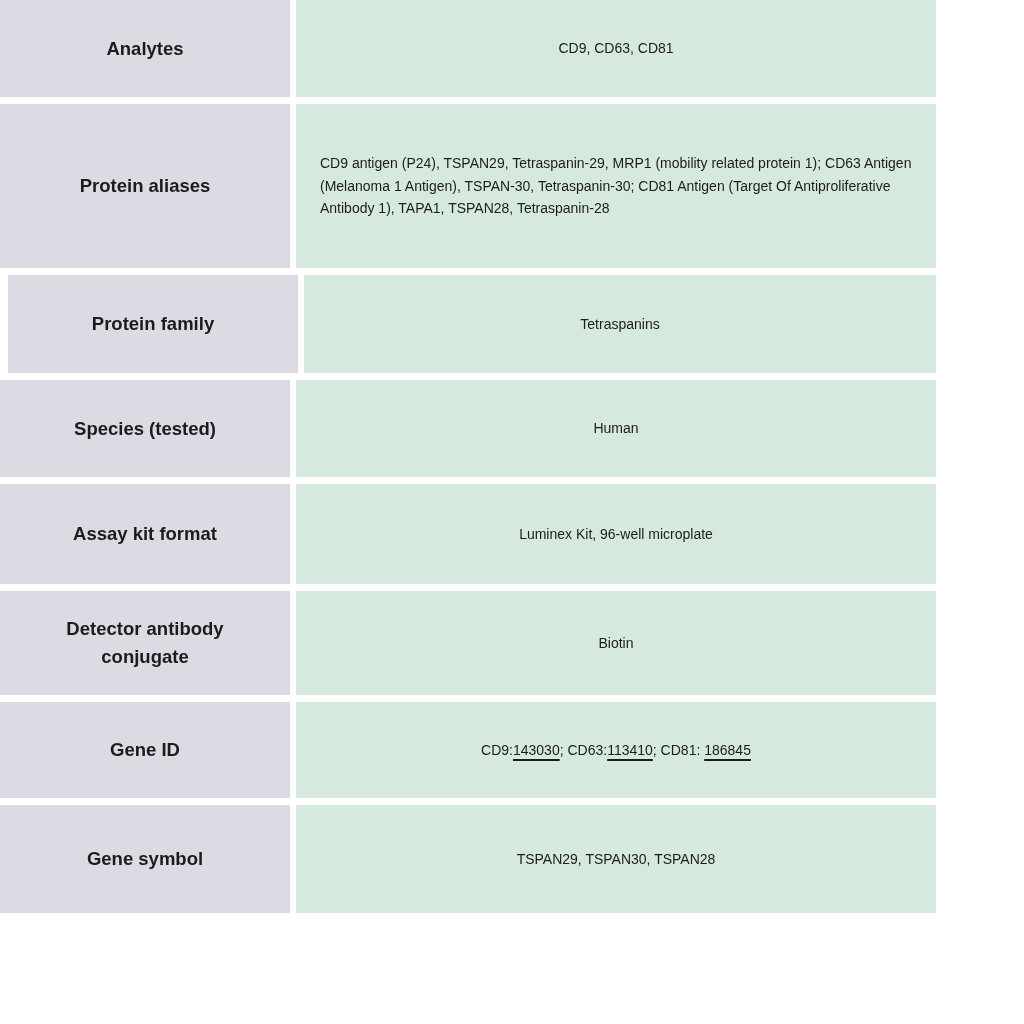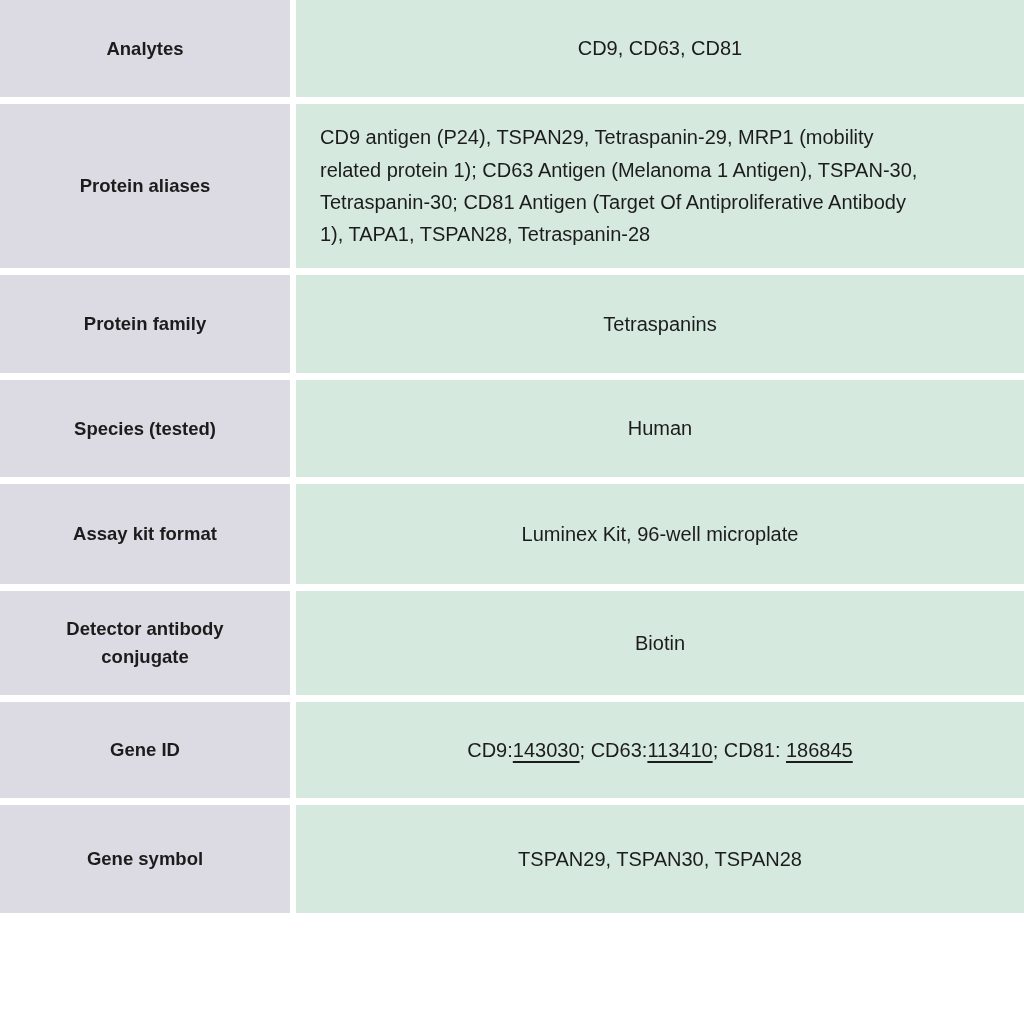--- a/index.html
+++ b/index.html
@@ -8,40 +8,40 @@
     --text:#1c1c1c;
     --gap:#ffffff;
   }
   *{box-sizing:border-box;}
   html,body{margin:0;padding:0;}
   body{
     font-family:"Liberation Sans","DejaVu Sans",sans-serif;
     background:var(--gap);
   }
   .page{
-    width:1024px;
+    width:936px;
     height:1024px;
     background:var(--gap);
     overflow:hidden;
   }
   .spec-table{
     display:flex;
     flex-direction:column;
     gap:7px;
     width:100%;
     height:100%;
   }
   .row{
     display:flex;
     gap:6px;
     flex:0 0 auto;
   }
   .row:nth-child(1){height:97px;}
   .row:nth-child(2){height:164px;}
-  .row:nth-child(3){height:98px;}
+  .row:nth-child(3){height:98px;padding-left:8px;}
   .row:nth-child(4){height:97px;}
   .row:nth-child(5){height:100px;}
   .row:nth-child(6){height:104px;border-radius:21px;}
   .row:nth-child(7){height:96px;}
   .row:nth-child(8){height:108px;}
   .row:nth-child(9){height:104px;}
   .cell{
     display:flex;
     align-items:center;
     justify-content:center;
@@ -52,21 +52,21 @@
     background:var(--label-bg);
     font-weight:700;
     font-size:18.5px;
     line-height:1.5;
     text-align:center;
     padding:0 34px;
   }
   .value{
     flex:1 1 auto;
     background:var(--value-bg);
-    font-size:20px;
+    font-size:14px;
     line-height:1.62;
     text-align:center;
     padding:0 24px;
   }
   
   .row:nth-child(2) .value{
     justify-content:flex-start;
   }
   .row:nth-child(2) .value .text-wrap{
     text-align:left;

